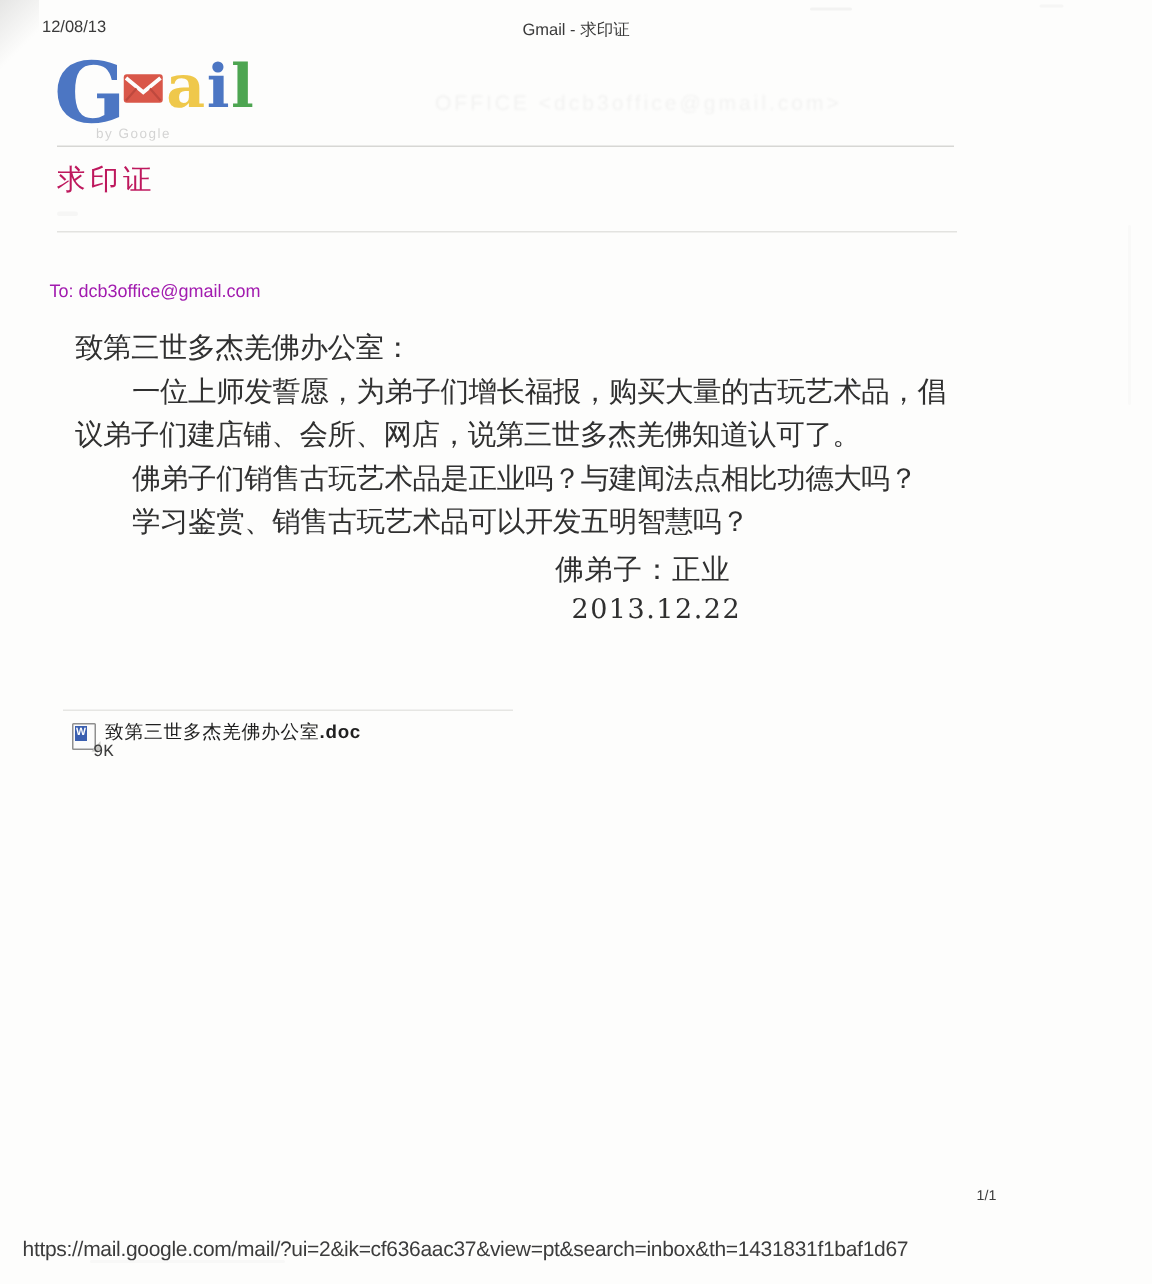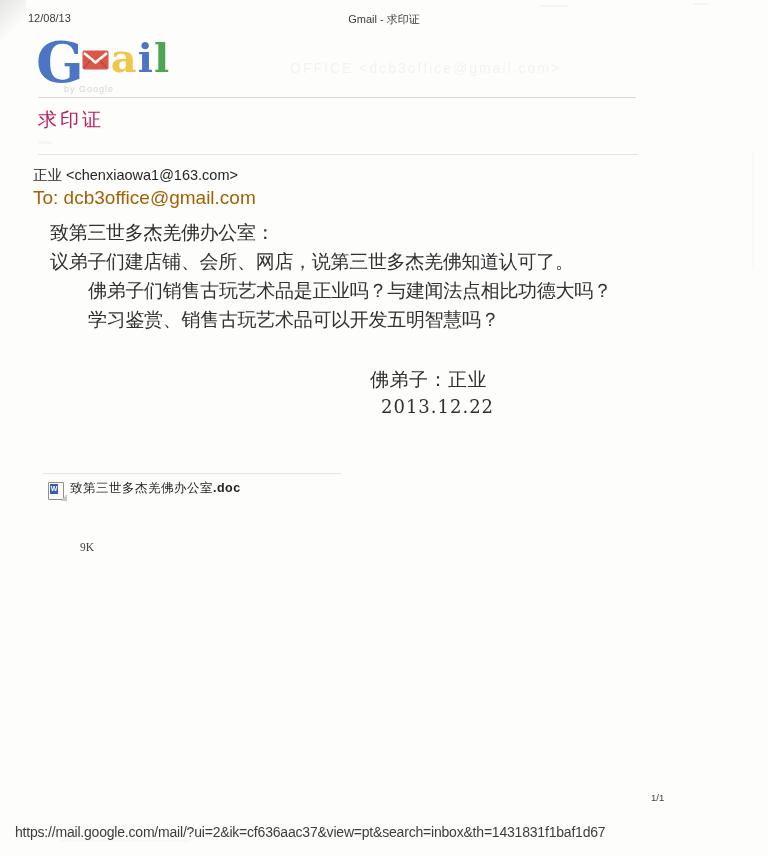--- a/index.html
+++ b/index.html
@@ -34,21 +34,21 @@
   .rule{position:absolute; height:0; border-top:1px solid #dcdcda;}
   .rule-1{left:38px; width:598px; top:97px; border-top-color:#d7d7d4;}
   .rule-2{left:38px; width:600px; top:154px; border-top-color:#e3e3e0;}
   .rule-3{left:42px; width:300px; top:473px; border-top-color:#e6e6e3;}
 
   
   .subject{position:absolute; left:38px; top:107px; font-size:19px; letter-spacing:3px;
     color:#be185d; font-family:"DejaVu Serif","Liberation Serif",serif;}
   .from-line{position:absolute; left:33px; top:166px; font-size:14.5px; color:#262626;}
   .date-line{position:absolute; right:122px; top:166px; font-size:14.5px; color:#262626;}
-  .to-line{position:absolute; left:33px; top:187px; font-size:19px; color:#a16207;}
+  .to-line{position:absolute; left:33px; top:187px; font-size:12px; color:#a21caf;}
 
   
   .body-lines{position:absolute; left:50px; top:218px; width:600px;
     font-family:"DejaVu Serif","Liberation Serif",serif;
     font-size:19px; line-height:29px; letter-spacing:-0.3px; color:#303030;}
   .body-lines .line{height:29px; white-space:nowrap;}
   .body-lines .line.indent{padding-left:38px;}
   .signature{position:absolute; left:370px; top:367px; font-size:19px; letter-spacing:0.5px;
     font-family:"DejaVu Serif","Liberation Serif",serif; color:#303030; white-space:nowrap;}
   .signature-date{position:absolute; left:381px; top:396px; font-size:18px; letter-spacing:1px;
@@ -58,22 +58,22 @@
   .attachment{position:absolute; left:48px; top:480px;}
   .doc-icon{position:absolute; left:0; top:2px; width:14px; height:16px; background:#fbfbfb;
     border:1px solid #8f8f8f; border-radius:1px;}
   .doc-icon .blue{position:absolute; left:1px; top:1px; width:8px; height:10px; background:#3a5fb0;
     color:#fff; font-size:7px; font-weight:bold; line-height:10px; text-align:center;}
   .doc-icon .curl{position:absolute; right:-4px; bottom:-2px; width:0; height:0;
     border-left:6px solid transparent; border-bottom:7px solid #c9c9c6;}
   .att-name{position:absolute; left:22px; top:0; font-size:12.5px; color:#1f1f1f; white-space:nowrap;
     font-family:"DejaVu Serif","Liberation Serif",serif; letter-spacing:0.5px;}
   .att-ext{font-family:"Liberation Sans","DejaVu Sans",sans-serif; font-weight:bold;}
-  .att-size{position:absolute; left:32px; top:15px; font-size:11.5px; color:#3d3d3d;
-    font-family:Liberation Serif, serif;margin-top:46px;}
+  .att-size{position:absolute; left:14px; top:15px; font-size:11.5px; color:#3d3d3d;
+    font-family:Liberation Mono, monospace;}
 
   
   .artifact{position:absolute; background:#9a9a9a; border-radius:2px;}
   .a1{left:540px; top:5px; width:28px; height:2px; opacity:0.10;}
   .a2{left:693px; top:3px; width:16px; height:2px; opacity:0.07;}
   .a3{left:38px; top:141px; width:14px; height:3px; opacity:0.07;}
   .a4{left:60px; top:840px; width:130px; height:2px; opacity:0.05;}
   .a5{left:752px; top:150px; width:2px; height:120px; opacity:0.035;}
   .corner-shade{position:absolute; left:0; top:0; width:26px; height:46px;
     background:linear-gradient(135deg, rgba(120,120,120,0.18), rgba(120,120,120,0) 65%);}
@@ -97,25 +97,25 @@
   </div>
 
   <div class="faint-account">OFFICE &lt;dcb3office@gmail.com&gt;</div>
 
   <div class="rule rule-1"></div>
 
   <div class="subject">求印证</div>
 
   <div class="rule rule-2"></div>
 
-  <div class="from-line">正业 &lt;chenxiaowa1@163.com&gt;</div>
   <div class="to-line">To: dcb3office@gmail.com</div>
 
   <div class="body-lines" id="body-lines">
       <div class="line">致第三世多杰羌佛办公室：</div>
+      <div class="line indent">一位上师发誓愿，为弟子们增长福报，购买大量的古玩艺术品，倡</div>
       <div class="line">议弟子们建店铺、会所、网店，说第三世多杰羌佛知道认可了。</div>
       <div class="line indent">佛弟子们销售古玩艺术品是正业吗？与建闻法点相比功德大吗？</div>
       <div class="line indent">学习鉴赏、销售古玩艺术品可以开发五明智慧吗？</div>
     </div>
   <div class="signature">佛弟子：正业</div>
   <div class="signature-date">2013.12.22</div>
 
   <div class="rule rule-3"></div>
   <div class="attachment">
     <span class="doc-icon">

